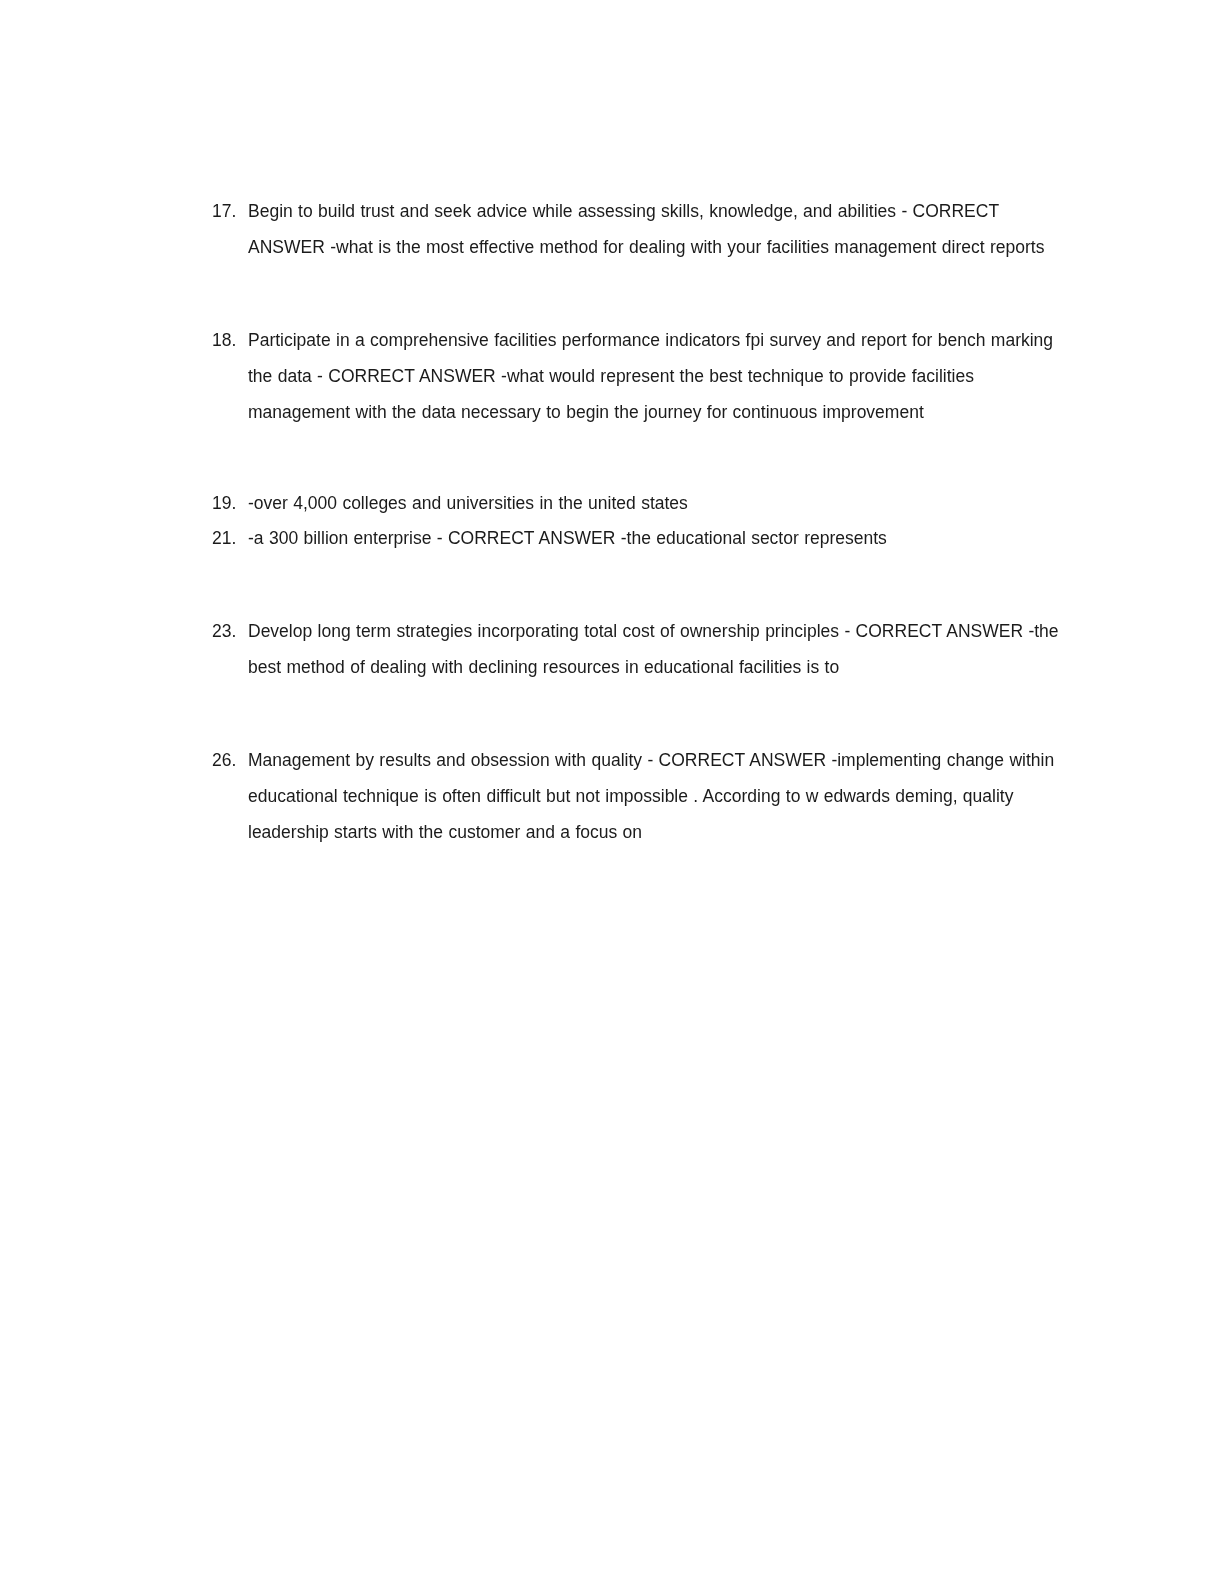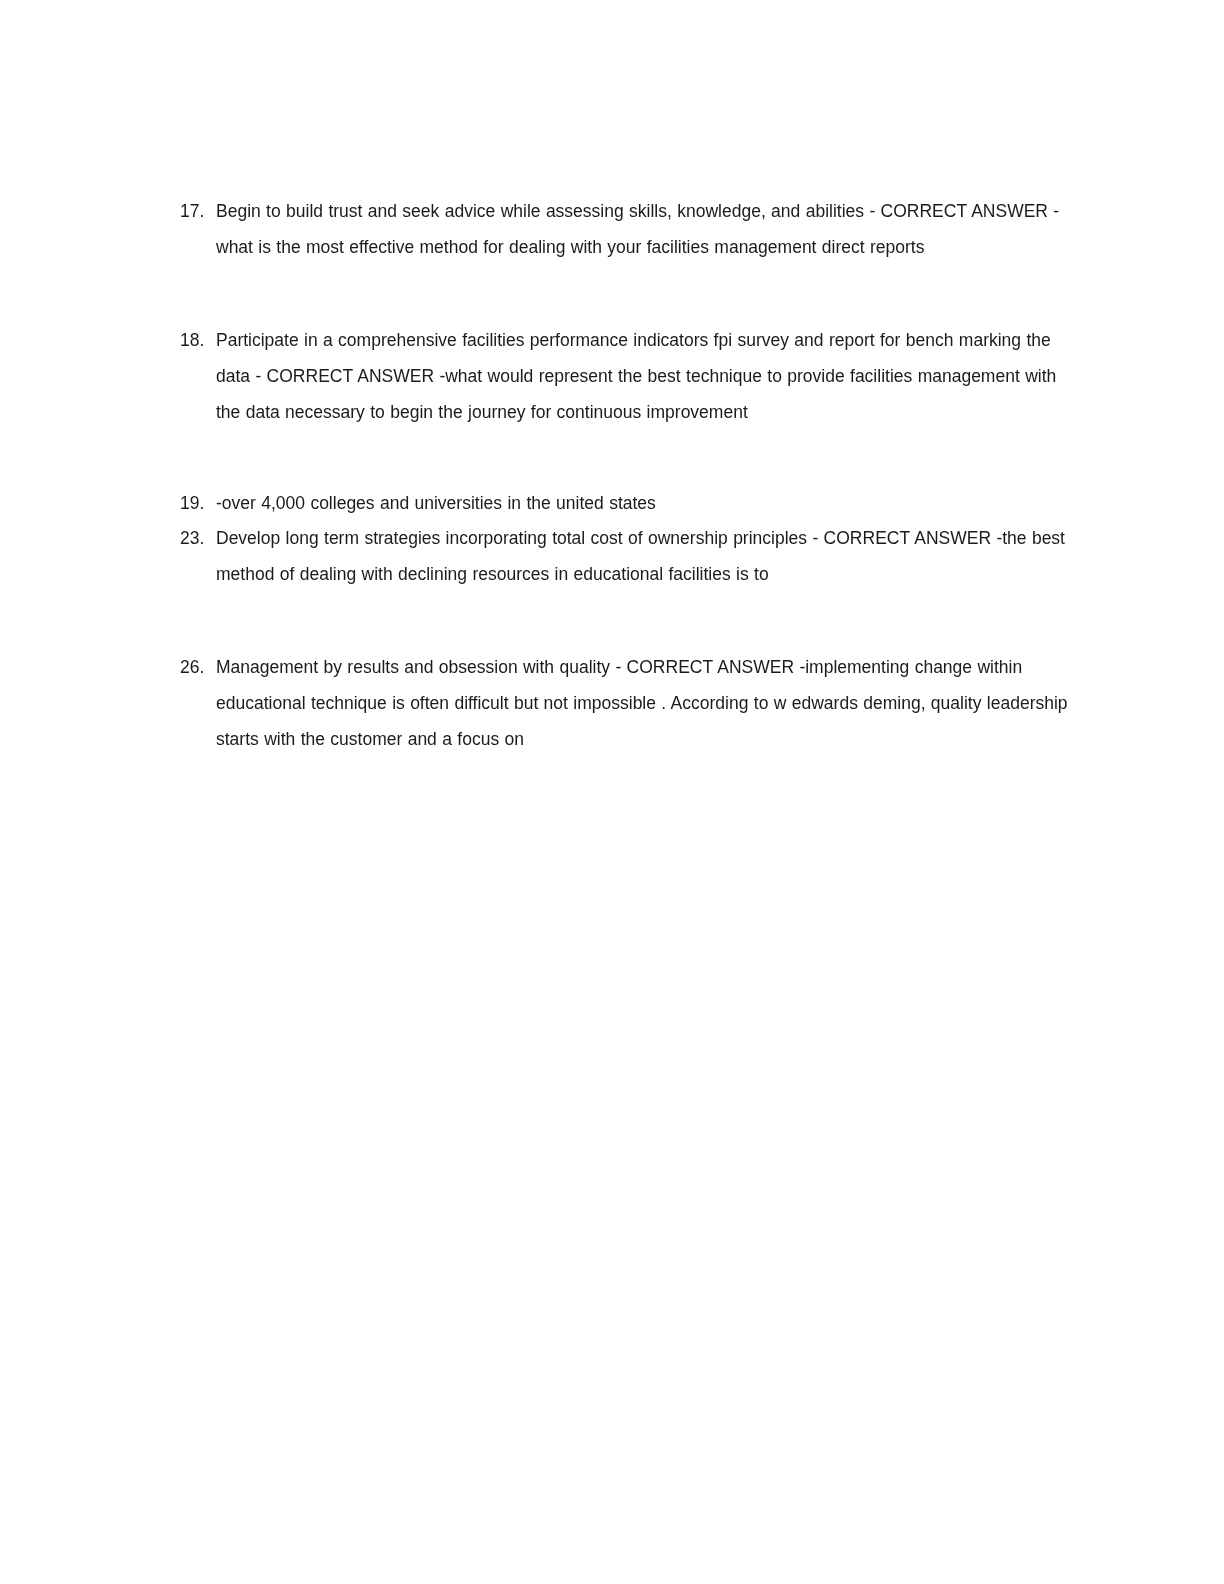--- a/index.html
+++ b/index.html
@@ -7,20 +7,21 @@
     padding: 0;
     background: #ffffff;
   }
   .page {
     position: relative;
     width: 1224px;
     min-height: 1584px;
     background: #ffffff;
     box-sizing: border-box;
     overflow: hidden;
+    padding-left: 32px;
   }
   .content {
     box-sizing: border-box;
     padding: 193px 150px 40px 180px;
     font-family: "Liberation Sans", sans-serif;
     font-size: 17.5px;
     line-height: 36px;
     color: #1b1b1b;
   }
   .item {
@@ -60,20 +61,24 @@
       <span class="num">18.</span>
       <div class="text">Participate in a comprehensive facilities performance indicators fpi survey and report for bench marking the data - CORRECT ANSWER -what would represent the best technique to provide facilities management with the data necessary to begin the journey for continuous improvement</div>
     </div>
 
     <div class="item tight">
       <span class="num">19.</span>
       <div class="text">-over 4,000 colleges and universities in the united states</div>
     </div>
 
 
+    <div class="item">
+      <span class="num">21.</span>
+      <div class="text">-a 300 billion enterprise - CORRECT ANSWER -the educational sector represents</div>
+    </div>
 
 
     <div class="item">
       <span class="num">23.</span>
       <div class="text">Develop long term strategies incorporating total cost of ownership principles - CORRECT ANSWER -the best method of dealing with declining resources in educational facilities is to</div>
     </div>
 
 
 
     <div class="item">

